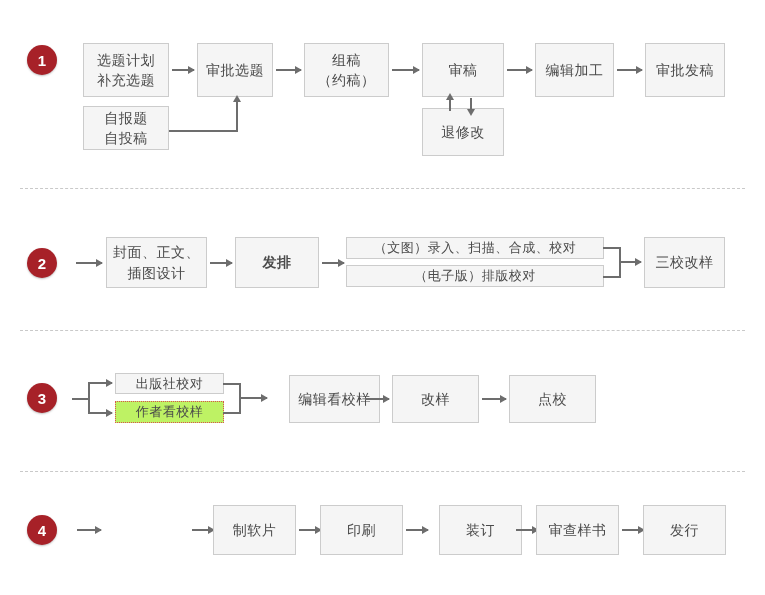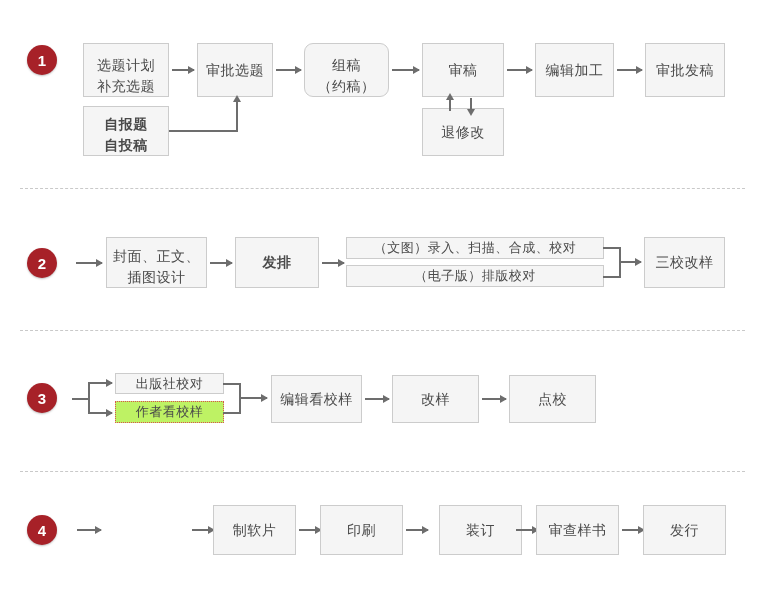--- a/index.html
+++ b/index.html
@@ -33,21 +33,21 @@
     background:#f5f5f5;
     border:1px solid #cccccc;
     box-sizing:border-box;
     display:flex;align-items:center;justify-content:center;
     text-align:center;
     font-size:14px;
     color:#4a4a4a;
     line-height:1.5;
     letter-spacing:.5px;
   }
-  .box.two-line{line-height:1.45;justify-content:flex-end;}
+  .box.two-line{line-height:1.45;}
   .box.highlight{
     background:#bef264;
     border:1px dotted #d94f52;
   }
 
   
   .arrow-h{
     position:absolute;
     height:2px;
     background:#6d6d6d;
@@ -116,21 +116,21 @@
   </div>
 
   <div class="arrow-h" style="left:172px;top:69px;width:22px;"></div>
 
   <div class="box" style="left:197px;top:43px;width:76px;height:54px;">
     <span>审批选题</span>
   </div>
 
   <div class="arrow-h" style="left:276px;top:69px;width:25px;"></div>
 
-  <div class="box two-line" style="left:304px;top:43px;width:85px;height:54px;flex-direction:column;border-radius:9px;">
+  <div class="box two-line" style="left:304px;top:43px;width:85px;height:54px;flex-direction:column;">
     <span>组稿</span>
     <span>（约稿）</span>
   </div>
 
   <div class="arrow-h" style="left:392px;top:69px;width:27px;"></div>
 
   <div class="box" style="left:422px;top:43px;width:82px;height:54px;">
     <span>审稿</span>
   </div>
 
@@ -139,21 +139,21 @@
   <div class="box" style="left:535px;top:43px;width:79px;height:54px;">
     <span>编辑加工</span>
   </div>
 
   <div class="arrow-h" style="left:617px;top:69px;width:25px;"></div>
 
   <div class="box" style="left:645px;top:43px;width:80px;height:54px;">
     <span>审批发稿</span>
   </div>
 
-  <div class="box two-line" style="left:83px;top:106px;width:86px;height:50px;flex-direction:column;font-weight:bold;">
+  <div class="box two-line" style="left:83px;top:106px;width:86px;height:44px;flex-direction:column;">
     <span>自报题</span>
     <span>自投稿</span>
   </div>
   <div class="seg-h" style="left:169px;top:130px;width:69px;"></div>
   <div class="arrow-v-up" style="left:236px;top:101px;height:31px;"></div>
 
   <div class="box" style="left:422px;top:108px;width:82px;height:48px;">
     <span>退修改</span>
   </div>
   <div class="arrow-v-up" style="left:449px;top:99px;height:12px;"></div>
@@ -208,21 +208,21 @@
   </div>
   <div class="box highlight" style="left:115px;top:401px;width:109px;height:22px;font-size:13px;">
     <span>作者看校样</span>
   </div>
 
   <div class="seg-h" style="left:223px;top:383px;width:18px;"></div>
   <div class="seg-h" style="left:223px;top:412px;width:18px;"></div>
   <div class="seg-v" style="left:239px;top:383px;height:31px;"></div>
   <div class="arrow-h" style="left:239px;top:397px;width:28px;"></div>
 
-  <div class="box" style="left:271px;top:375px;width:91px;height:48px;">
+  <div class="box" style="left:289px;top:375px;width:91px;height:48px;">
     <span>编辑看校样</span>
   </div>
 
   <div class="arrow-h" style="left:365px;top:398px;width:24px;"></div>
 
   <div class="box" style="left:392px;top:375px;width:87px;height:48px;">
     <span>改样</span>
   </div>
 
   <div class="arrow-h" style="left:482px;top:398px;width:24px;"></div>

